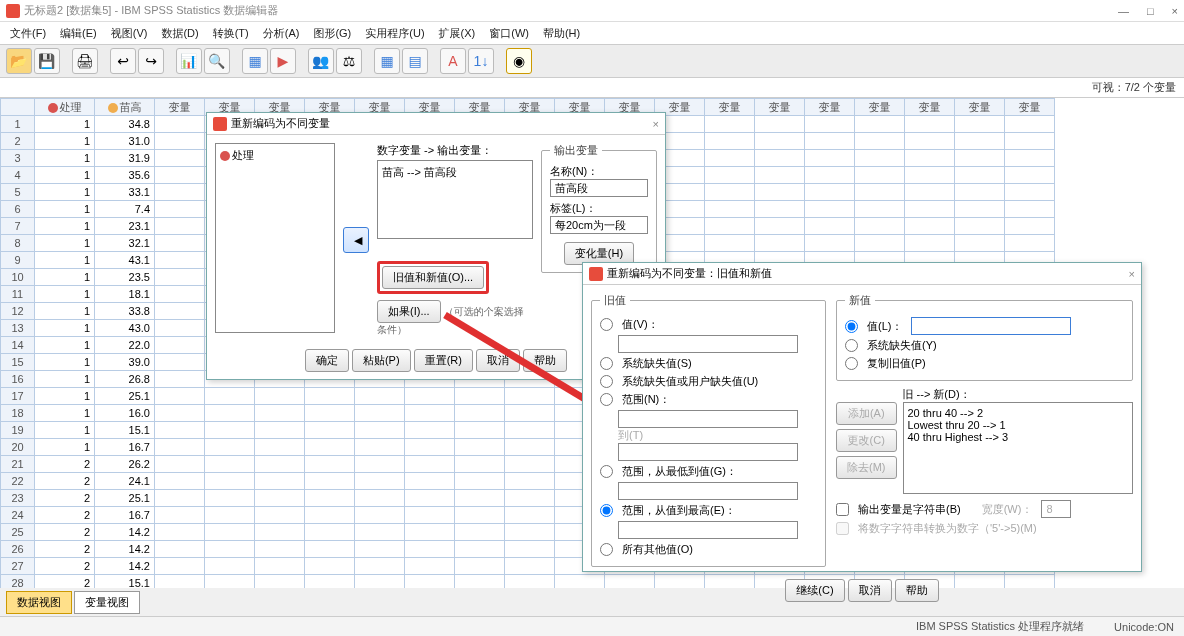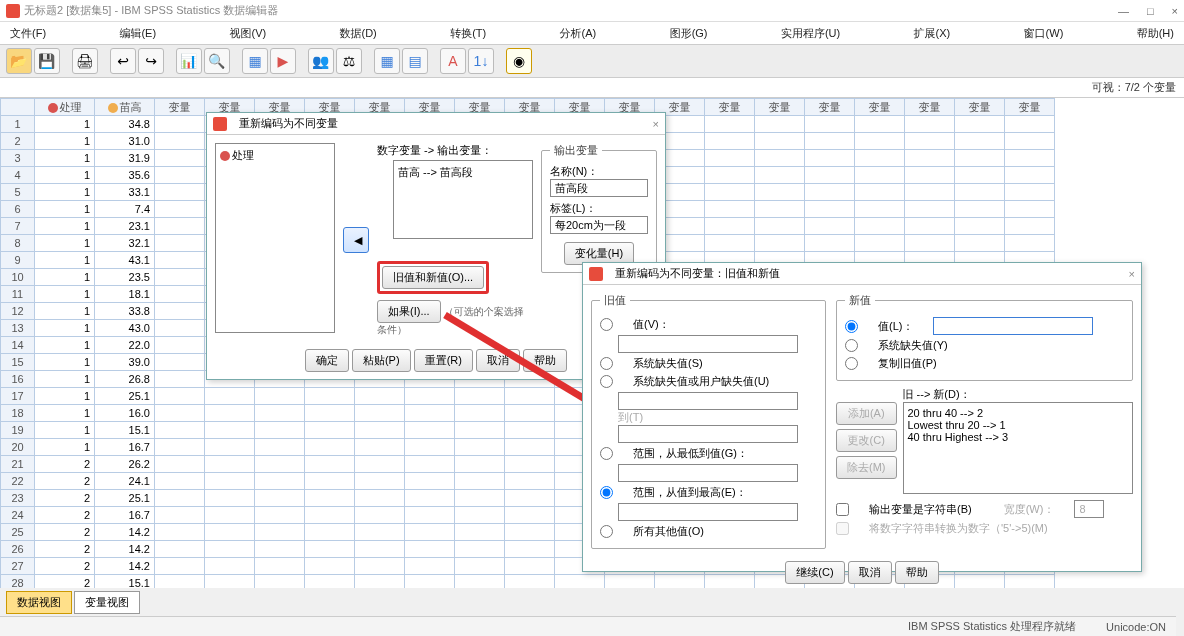--- a/index.html
+++ b/index.html
@@ -1,52 +1,52 @@
 <!DOCTYPE html>
 <html><head>
 <meta charset="utf-8">
 <style>
 *{box-sizing:border-box;margin:0;padding:0;font-family:"Microsoft YaHei",Arial,sans-serif;font-size:11px;}
 body{background:#f0f0f0;width:1184px;height:636px;overflow:hidden;position:relative;}
 .titlebar{height:22px;background:#fff;border-bottom:1px solid #ddd;display:flex;align-items:center;padding:0 6px;color:#888;}
 .titlebar .ico{width:14px;height:14px;background:#e74c3c;border-radius:2px;margin-right:4px;display:inline-block;}
 .titlebar-right{margin-left:auto;display:flex;gap:18px;color:#666;}
-.menubar{height:22px;background:#fff;display:flex;align-items:center;padding:0 4px;gap:2px;color:#222;justify-content:space-between;}
+.menubar{height:22px;background:#fff;display:flex;align-items:center;padding:0 4px;gap:2px;color:#222;}
 .menubar span{padding:2px 6px;cursor:default;}
 .toolbar{height:34px;background:#ededed;border-top:1px solid #ccc;border-bottom:1px solid #ccc;display:flex;align-items:center;padding:0 6px;gap:2px;}
 .tbtn{width:26px;height:26px;background:#f8f8f8;border:1px solid #bbb;border-radius:3px;display:flex;align-items:center;justify-content:center;font-size:14px;}
 .infobar{height:20px;background:#fff;display:flex;justify-content:flex-end;align-items:center;padding:0 8px;border-bottom:1px solid #ccc;color:#333;}
 .grid-wrap{position:absolute;top:98px;left:0;right:0;bottom:48px;background:#fff;overflow:hidden;}
 table.grid{border-collapse:collapse;table-layout:fixed;}
 table.grid th,table.grid td{border:1px solid #b8cce4;height:17px;padding:0 4px;text-align:right;font-size:11px;}
 table.grid th{background:#eef3fa;color:#555;font-weight:normal;text-align:center;}
 table.grid th.rowhdr{width:34px;background:#eef3fa;text-align:center;}
 table.grid th.colhdr{width:50px;}
 .col-var{width:60px;}
 .var-icon{display:inline-block;width:10px;height:10px;border-radius:50%;margin-right:2px;vertical-align:middle;}
 .vi-r{background:#d9534f;}
 .vi-y{background:#f0ad4e;}
 .tabs{position:absolute;bottom:22px;left:6px;display:flex;gap:2px;}
 .tab{padding:3px 10px;border:1px solid #999;background:#fff;font-size:11px;}
 .tab.active{background:#ffe08a;border-color:#c90;}
-.status{position:absolute;bottom:0;left:0;right:8px;height:20px;background:#f4f4f4;border-top:1px solid #ccc;display:flex;align-items:center;justify-content:flex-end;padding:0 10px;color:#555;gap:30px;}
+.status{position:absolute;bottom:0;left:0;right:0;height:20px;background:#f4f4f4;border-top:1px solid #ccc;display:flex;align-items:center;justify-content:flex-end;padding:0 10px;color:#555;gap:30px;}
 
 
 .dlg{position:absolute;background:#fff;border:1px solid #7aa;box-shadow:2px 2px 6px rgba(0,0,0,.2);}
-.dlg .dlg-title{height:22px;background:#fff;border-bottom:1px solid #ccc;display:flex;align-items:center;padding:0 6px;gap:8px;}
+.dlg .dlg-title{height:22px;background:#fff;border-bottom:1px solid #ccc;display:flex;align-items:center;padding:0 6px;}
 .dlg .dlg-title .ico{width:14px;height:14px;background:#e74c3c;border-radius:2px;margin-right:4px;}
 .dlg .close{margin-left:auto;color:#888;cursor:pointer;}
 .dlg-body{padding:8px;}
 .btn{background:linear-gradient(#fcfcfc,#e4e4e4);border:1px solid #999;border-radius:3px;padding:3px 10px;font-size:11px;}
 .btn.blue{border-color:#3b7dd8;background:linear-gradient(#eaf2ff,#cfe3ff);}
 .listbox{border:1px solid #888;background:#fff;overflow:auto;}
 .input{border:1px solid #888;padding:2px 4px;background:#fff;width:100%;}
 fieldset{border:1px solid #aaa;padding:6px 8px;border-radius:2px;}
 legend{padding:0 4px;color:#444;}
-.radio-row{display:flex;align-items:center;gap:20px;margin:3px 0;}
+.radio-row{display:flex;align-items:center;gap:9px;margin:3px 0;}
 .hl{border:3px solid #e03030;border-radius:3px;padding:2px;}
 .arrow{position:absolute;pointer-events:none;}
 .small{font-size:10px;color:#666;}
 .disabled{color:#aaa;}
 </style>
 </head>
 <body>
 
 <div class="titlebar">
   <span class="ico"></span>
@@ -795,21 +795,21 @@
   </div>
   <div class="dlg-body" style="display:flex;gap:8px;height:210px;">
     <div class="listbox" style="width:120px;height:190px;padding:4px;">
       <span class="var-icon vi-r"></span><span>处理</span>
     </div>
     <div style="display:flex;flex-direction:column;justify-content:center;">
       <button class="btn blue" style="width:26px;height:26px;">◀</button>
     </div>
     <div style="flex:1;display:flex;flex-direction:column;">
       <div style="margin-bottom:2px;">数字变量 -&gt; 输出变量：</div>
-      <div class="listbox" style="height:140px;padding:4px;margin-left:16px;">
+      <div class="listbox" style="height:140px;padding:4px;">
         <span style="background:#fff;">苗高 --&gt; 苗高段</span>
       </div>
       <div style="margin-top:22px;">
         <span class="hl" style="display:inline-block;">
           <button class="btn">旧值和新值(O)...</button>
         </span>
       </div>
       <div style="margin-top:6px;">
         <button class="btn">如果(I)...</button>
         <span class="small">（可选的个案选择条件）</span>
@@ -858,20 +858,24 @@
           <span>值(V)：</span>
         </div>
       <input class="input disabled" style="width: 180px; margin-left: 18px;">
       <div class="radio-row">
           <input type="radio" style="">
           <span>系统缺失值(S)</span>
         </div>
       <div class="radio-row">
           <input type="radio" style="">
           <span>系统缺失值或用户缺失值(U)</span>
+        </div>
+      <div class="radio-row">
+          <input type="radio" style="">
+          <span>范围(N)：</span>
         </div>
       <input class="input disabled" style="width: 180px; margin-left: 18px;">
       <div class="disabled" style="margin-left:18px;">到(T)</div>
       <input class="input disabled" style="width: 180px; margin-left: 18px;">
       <div class="radio-row">
           <input type="radio" style="">
           <span>范围，从最低到值(G)：</span>
         </div>
       <input class="input disabled" style="width: 180px; margin-left: 18px;">
       <div class="radio-row">

